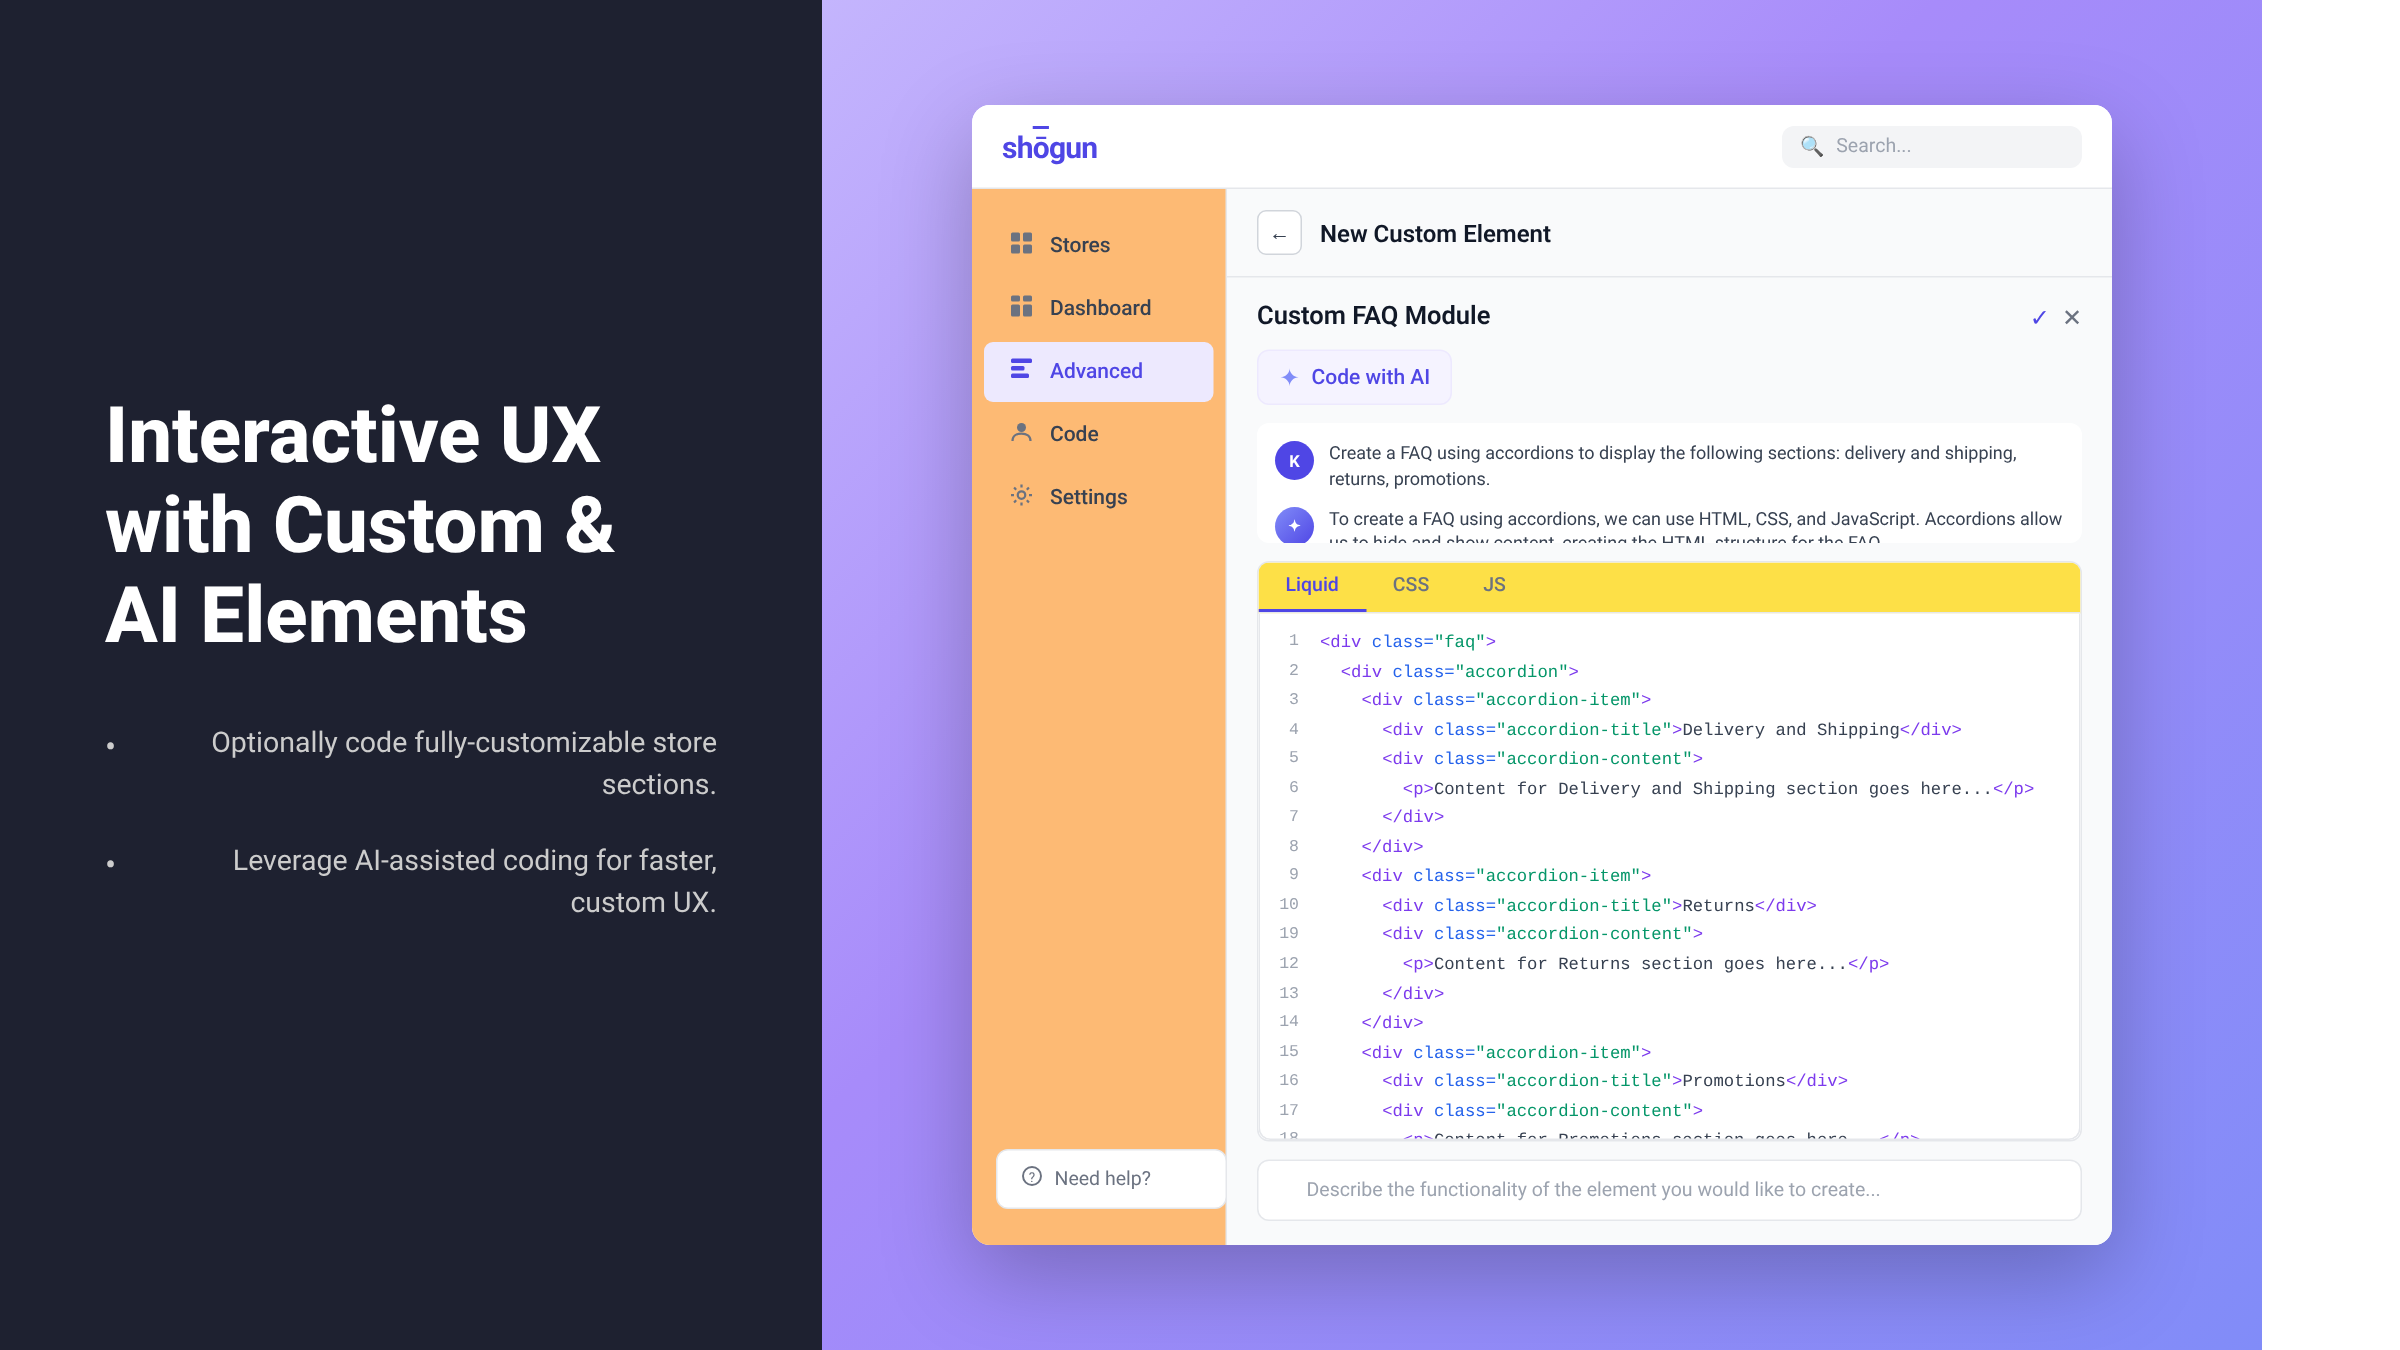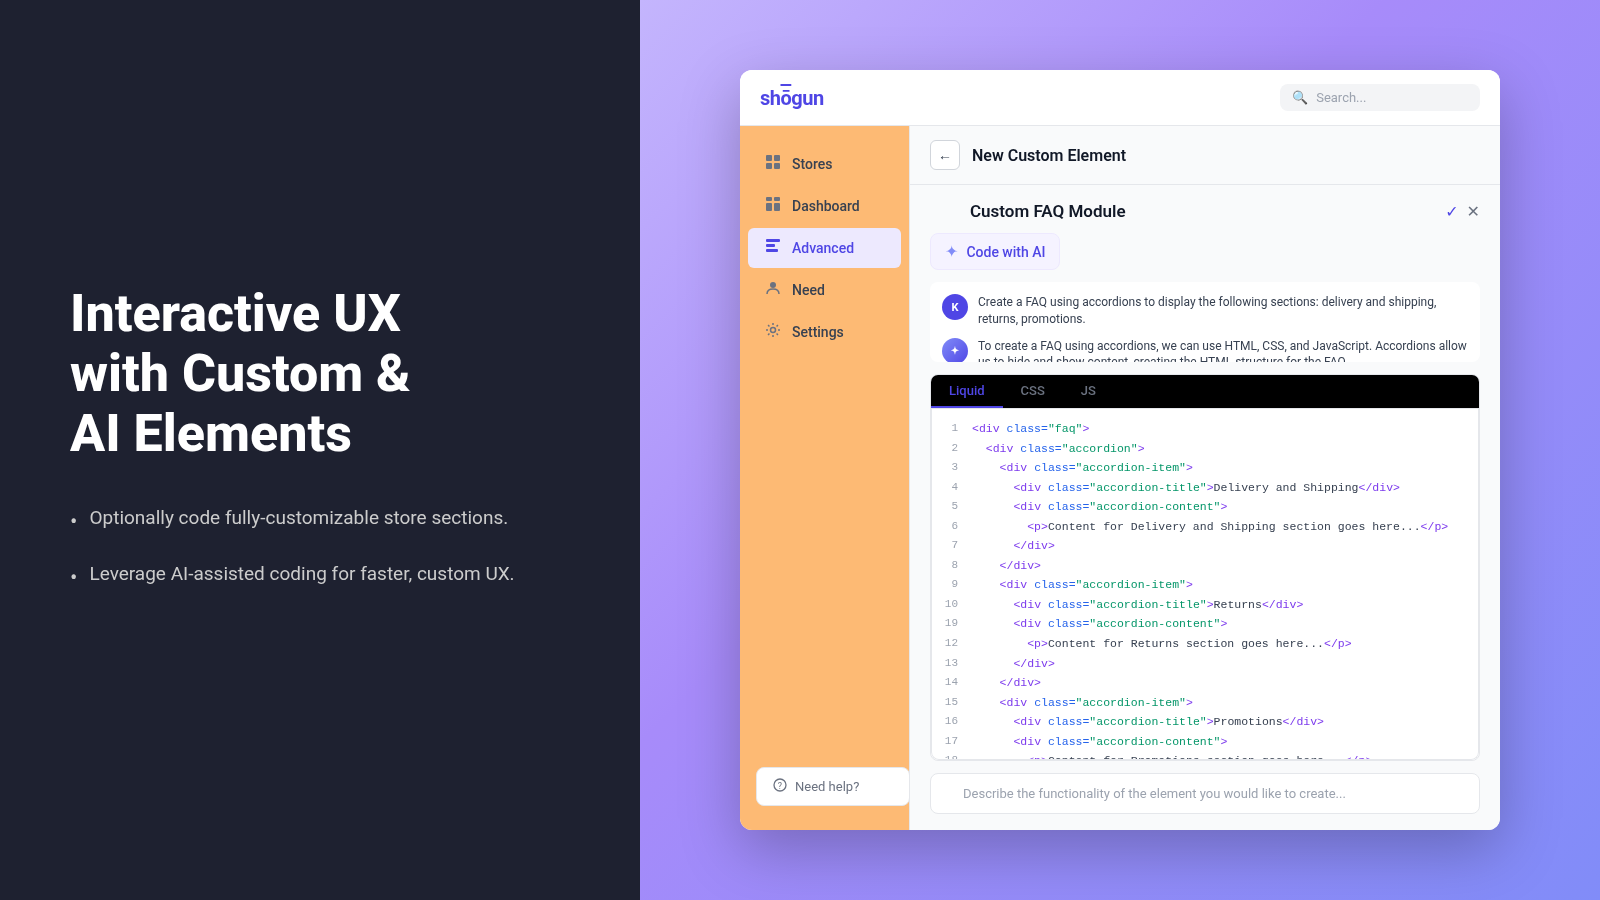--- a/index.html
+++ b/index.html
@@ -6,21 +6,21 @@
     body {
       width: 1600px;
       height: 900px;
       overflow: hidden;
       font-family: -apple-system, BlinkMacSystemFont, 'Segoe UI', Roboto, sans-serif;
       display: flex;
     }
 
     
     .left-panel {
-      width: 640px;
+      width: 548px;
       height: 900px;
       background: #1e2130;
       display: flex;
       align-items: center;
       padding: 60px 70px;
     }
     .left-content {}
     .left-title {
       font-size: 52px;
       font-weight: 800;
@@ -218,21 +218,20 @@
       padding: 16px 20px;
       gap: 12px;
       overflow: hidden;
     }
 
     
     .element-name-row {
       display: flex;
       align-items: center;
       justify-content: space-between;
-      margin-left: 40px;
     }
     .element-name {
       font-size: 17px;
       font-weight: 600;
       color: #111827;
     }
     .element-actions {
       display: flex;
       align-items: center;
       gap: 8px;
@@ -302,21 +301,21 @@
       font-size: 12px;
       color: #374151;
       line-height: 1.4;
     }
 
     
     .code-tabs {
       display: flex;
       gap: 0;
       border-bottom: 1px solid #e5e7eb;
-      background: #000000;
+      background: #fde047;
     }
     .code-tab {
       padding: 8px 18px;
       font-size: 13px;
       font-weight: 500;
       color: #6b7280;
       cursor: pointer;
       border-bottom: 2px solid transparent;
     }
     .code-tab.active {
@@ -448,21 +447,21 @@
           </span>
           <span class="sidebar-label">Advanced</span>
         </div>
         <div class="sidebar-item">
           <span class="sidebar-icon">
             <svg width="16" height="16" viewBox="0 0 16 16" fill="none">
                 <circle cx="8" cy="5" r="3" fill="#6b7280"></circle>
                 <path d="M2 14c0-3.314 2.686-5 6-5s6 1.686 6 5" stroke="#6b7280" stroke-width="1.5" fill="none"></path>
               </svg>
           </span>
-          <span class="sidebar-label">Need</span>
+          <span class="sidebar-label">Code</span>
         </div>
         <div class="sidebar-item">
           <span class="sidebar-icon">
             <svg width="16" height="16" viewBox="0 0 16 16" fill="none">
                 <circle cx="8" cy="8" r="2.5" stroke="#6b7280" stroke-width="1.5"></circle>
                 <path d="M8 1v2M8 13v2M1 8h2M13 8h2M3.05 3.05l1.41 1.41M11.54 11.54l1.41 1.41M3.05 12.95l1.41-1.41M11.54 4.46l1.41-1.41" stroke="#6b7280" stroke-width="1.5"></path>
               </svg>
           </span>
           <span class="sidebar-label">Settings</span>
         </div>

